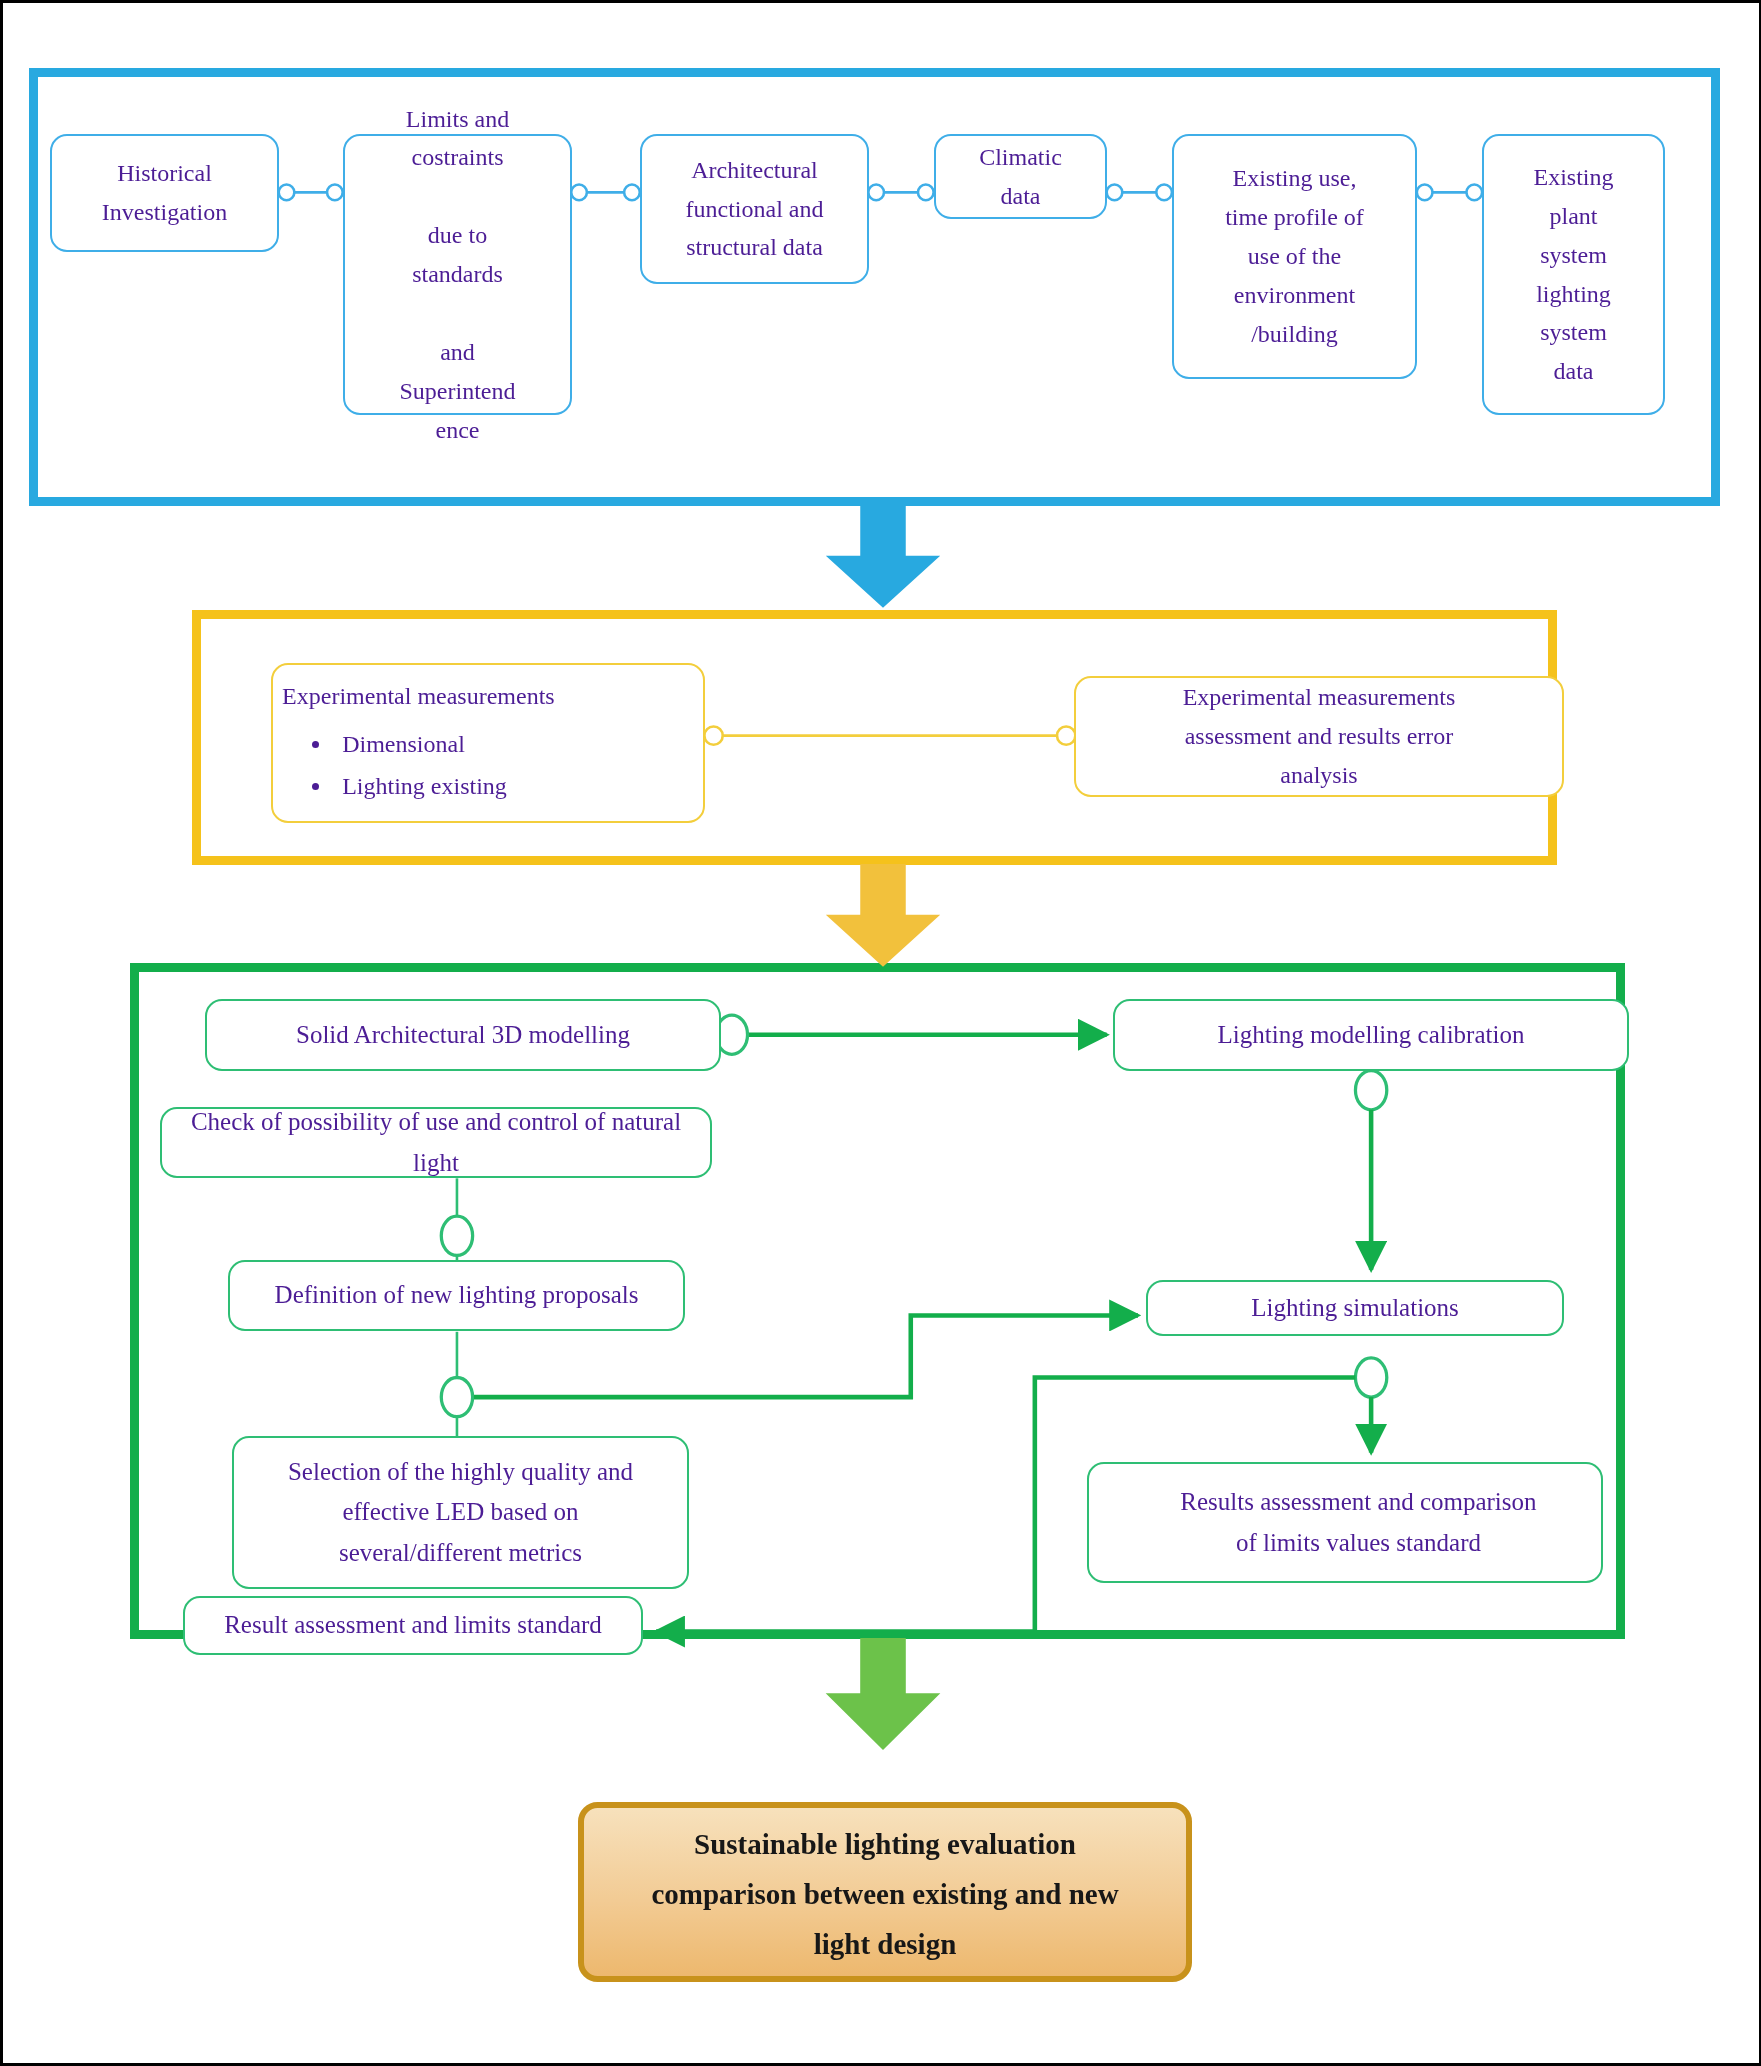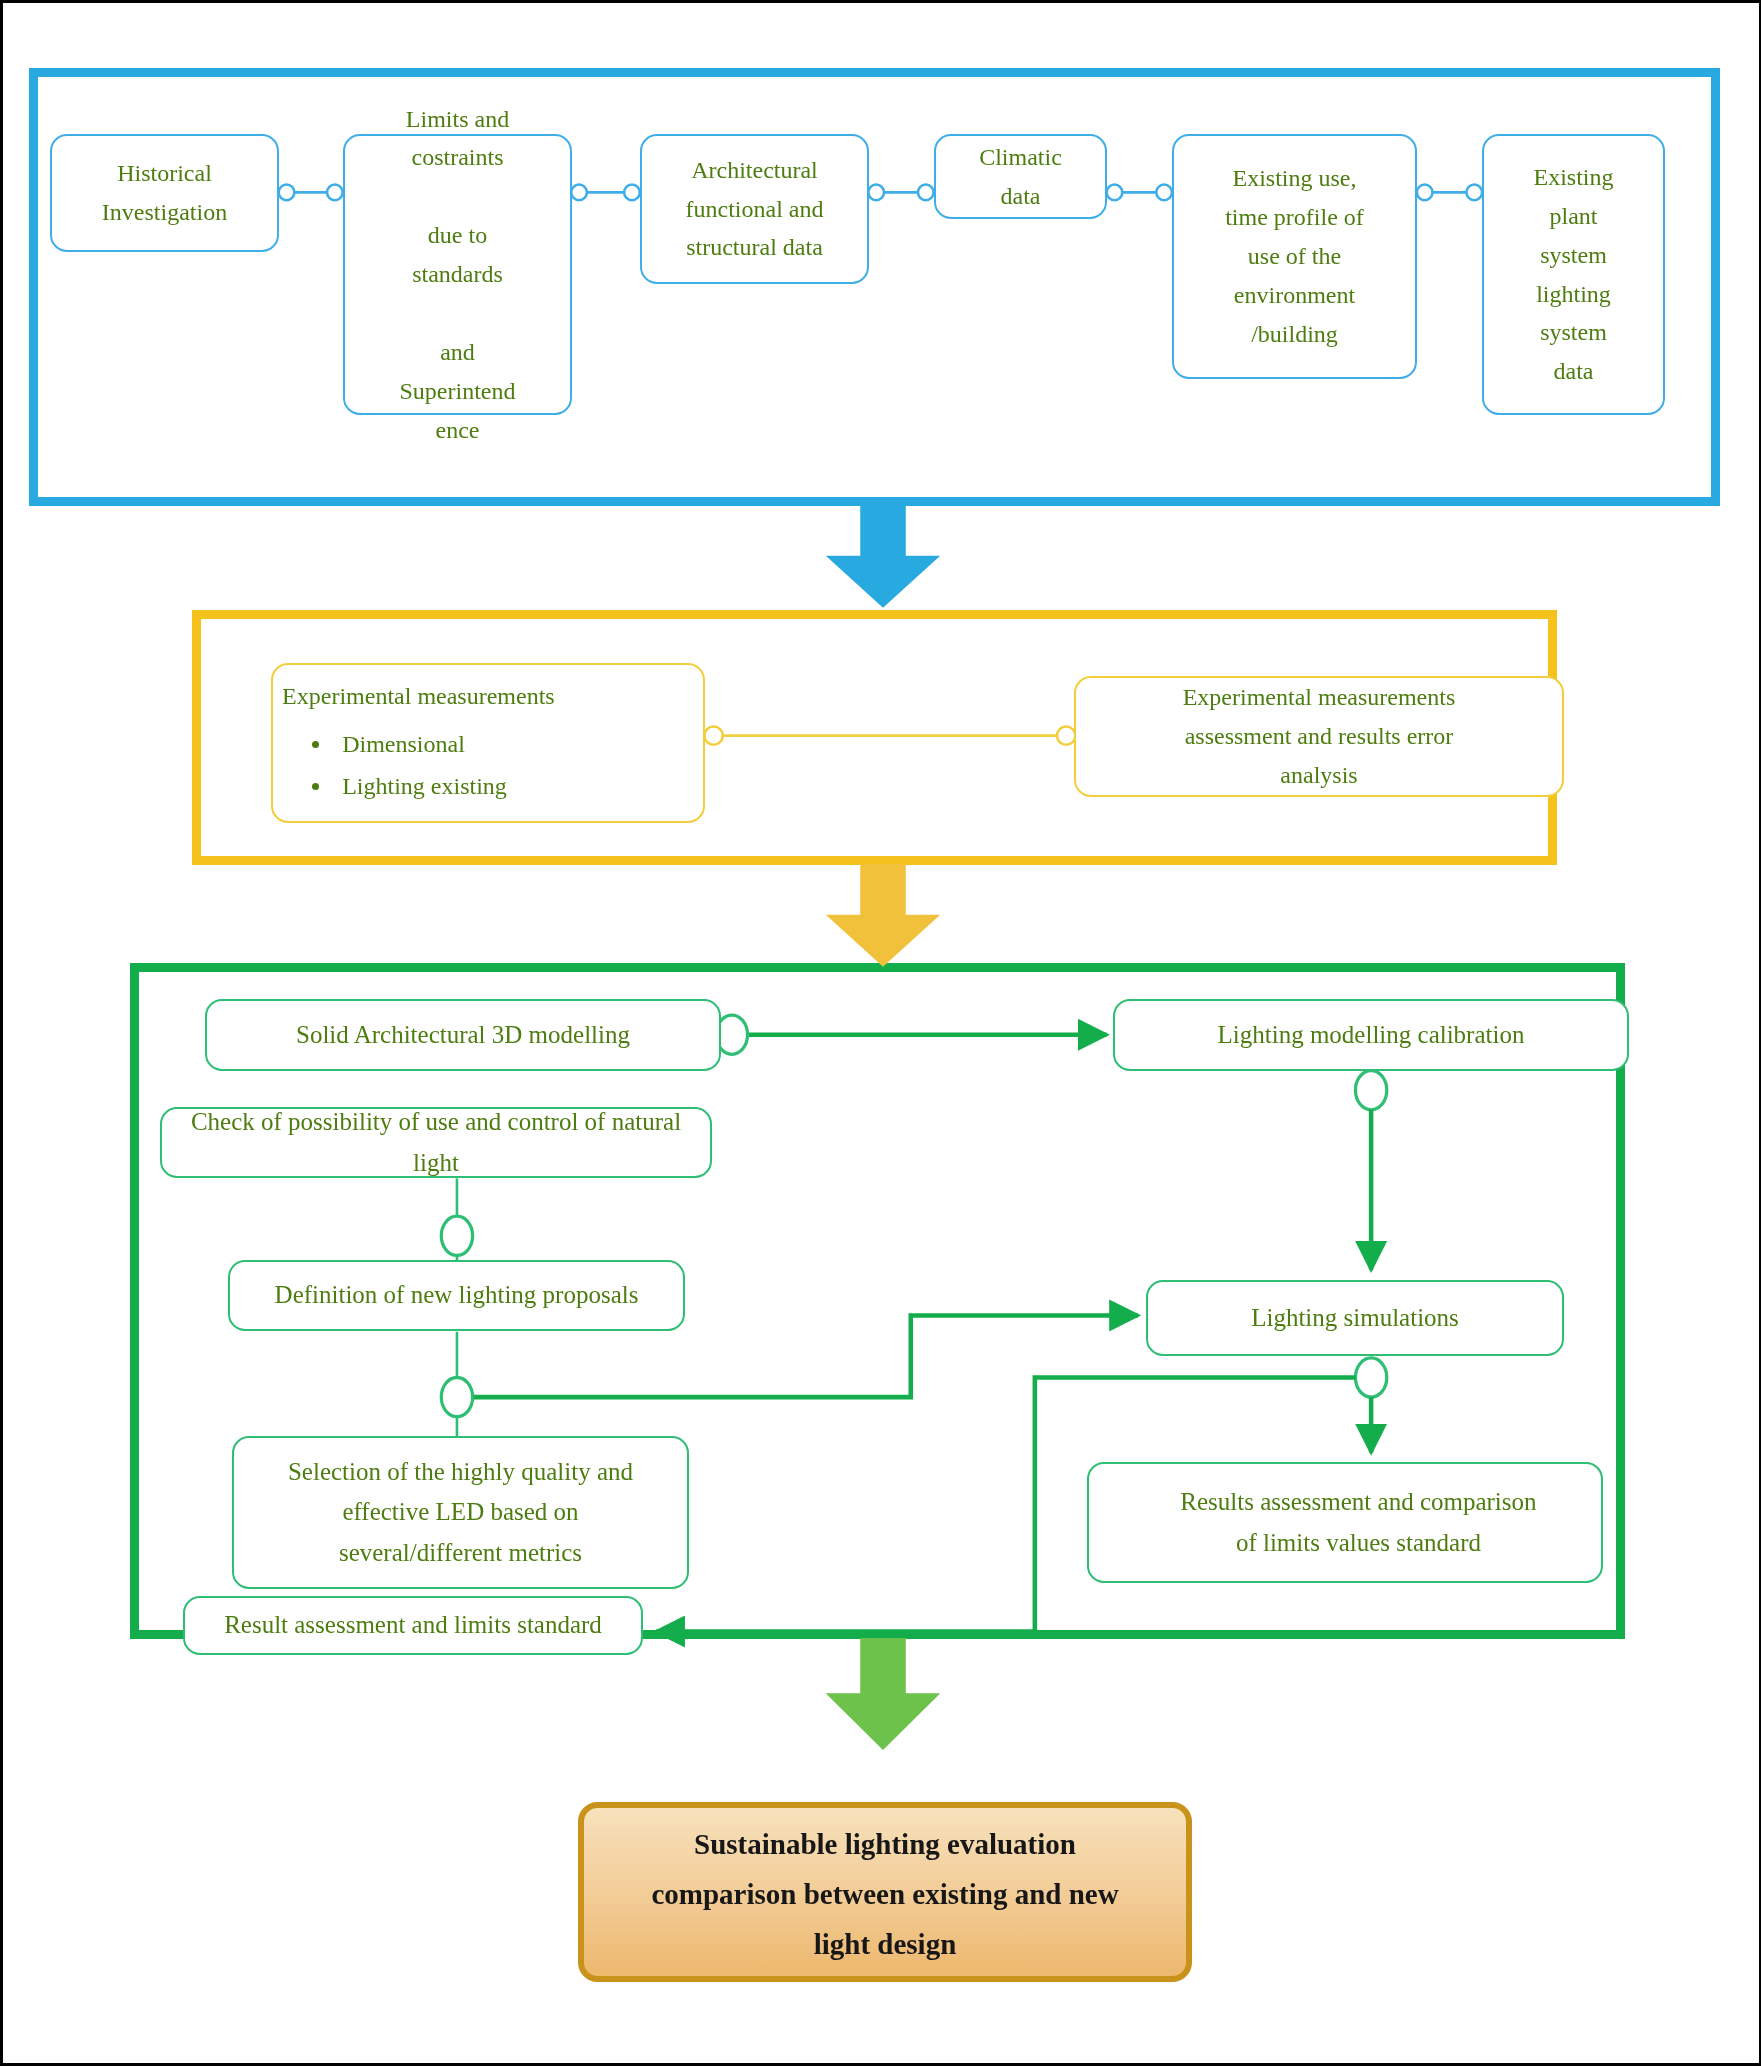--- a/index.html
+++ b/index.html
@@ -9,21 +9,21 @@
 
   
   .frame{position:absolute;box-sizing:border-box;background:transparent;}
   #frame-blue{left:26px;  top:65px;  width:1691px; height:438px;  border:9.1px solid #28A9E0;}
   #frame-yellow{left:189px;top:607px;  width:1365px; height:255px;  border:9.1px solid #F5C21B;}
   #frame-green{left:127px; top:960px; width:1495px; height:676px; border:9.1px solid #13AE4B;}
 
   
   .node{position:absolute;box-sizing:border-box;background:#ffffff;border-radius:17px;
         display:flex;align-items:center;justify-content:center;text-align:center;
-        color:#4d7c0f;line-height:1.62;padding:5.2px 9.1px;}
+        color:#4c1d95;line-height:1.62;padding:5.2px 9.1px;}
   .node.blue{border:2px solid #3FAEE8;font-size:24px;}
   .node.yellow{border:2px solid #F3CE3C;font-size:24px;}
   .node.green{border:2px solid #2EBE74;font-size:25px;}
 
   .node.leftalign{justify-content:flex-start;text-align:left;}
   .nodeinner{width:100%;}
 
   ul.bullets{margin:9.1px 0 0 0;padding:0 0 0 51px;list-style:disc;}
   ul.bullets li{margin:3px 0;padding-left:9.1px;}
 
@@ -39,21 +39,21 @@
   #n-exp  {left:268px; top:660px; width:434px; height:160px;}
   #n-expass{left:1071px;top:673px; width:490px; height:121px;}
 
   
   #n-solid {left:202px; top:996px; width:516px; height:72px;}
   #n-calib {left:1110px;top:996px; width:516px; height:72px;}
   #n-check {left:157px; top:1104px; width:552px; height:71px;}
   #n-defin {left:225px; top:1257px; width:457px; height:71px;}
   #n-ledsel{left:229px; top:1433px; width:457px; height:153px;}
   #n-resassl{left:180px;top:1593px; width:460px; height:59px;}
-  #n-ltsim {left:1143px;top:1277px; width:418px; height:76px;}
+  #n-ltsim {left:1143px;top:1277px; width:418px; height:56px;}
   #n-rescmp{left:1084px;top:1459px; width:516px; height:121px;padding-left:36px;}
 
   
   #n-final{position:absolute;left:575px;top:1799px;width:614px;height:180px;
            box-sizing:border-box;border:6.5px solid #C8921B;border-radius:19.6px;
            background:linear-gradient(180deg,#F7E1BC 0%,#F2CB94 55%,#EDB86E 100%);
            display:flex;align-items:flex-end;justify-content:center;text-align:center;
            font-size:29px;font-weight:bold;color:#171717;line-height:1.72;padding:6.5px 19.6px;}
 
   

